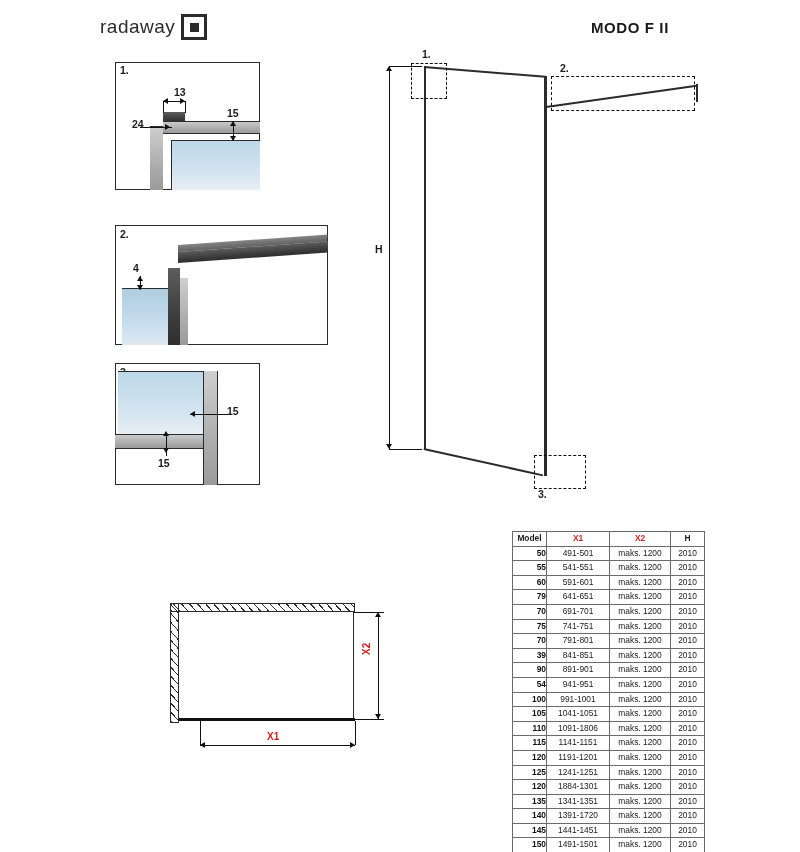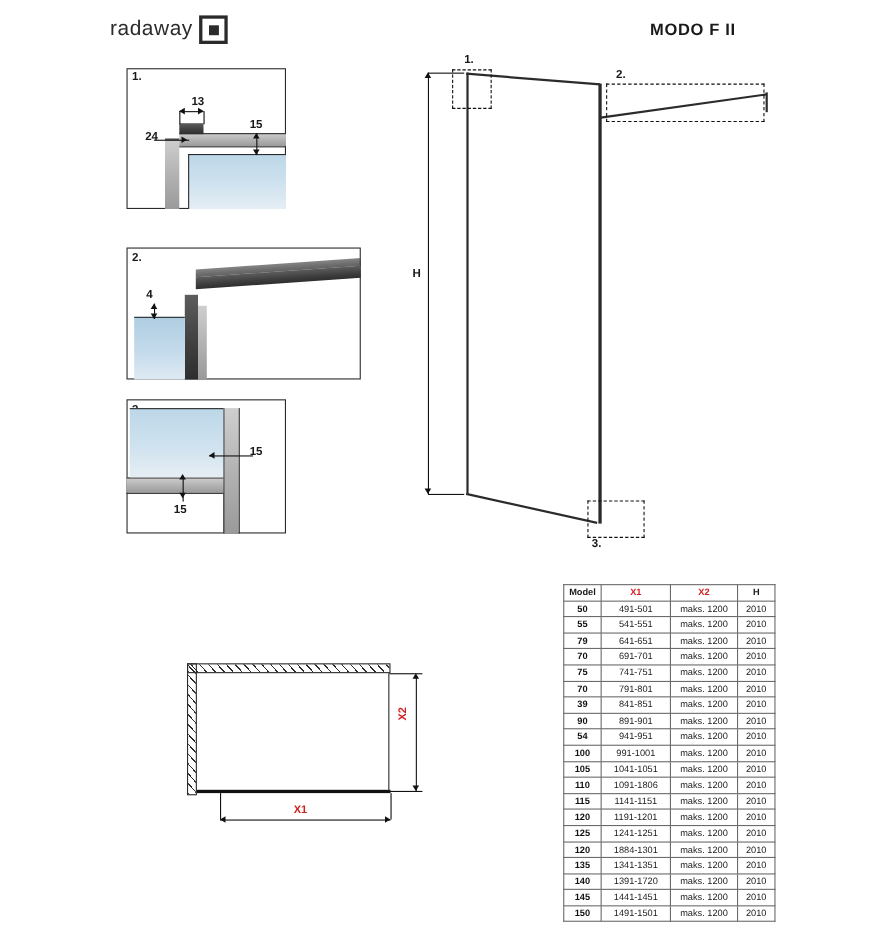--- a/index.html
+++ b/index.html
@@ -47,21 +47,21 @@
   #spec-table th,#spec-table td{
     border:1px solid #6b6b6b;text-align:center;padding:0;height:13.6px;
     font-weight:400;line-height:13.6px;
   }
   #spec-table thead th{font-weight:700;font-size:8.4px;}
   #spec-table .c0{width:33px;font-weight:700;}
   #spec-table .c1{width:62px;}
   #spec-table .c2{width:60px;}
   #spec-table .c3{width:33px;}
   #spec-table thead .hx{color:#d11f1f;}
-  #spec-table tbody .c0{color:#111;}
+  #spec-table tbody .c0{color:#111;text-align:right;}
 
   .hatch{
     background:repeating-linear-gradient(48deg,#2b2b2b 0 1px,transparent 1px 6px);
   }
   .t-red{color:#d11f1f;}
 </style>
 </head>
 <body>
 
 <div class="abs" id="logo">
@@ -222,20 +222,26 @@
         <td class="c2">maks. 1200</td>
         <td class="c3">2010</td>
       </tr>
       <tr>
         <td class="c0">55</td>
         <td class="c1">541-551</td>
         <td class="c2">maks. 1200</td>
         <td class="c3">2010</td>
       </tr>
       <tr>
+        <td class="c0">60</td>
+        <td class="c1">591-601</td>
+        <td class="c2">maks. 1200</td>
+        <td class="c3">2010</td>
+      </tr>
+      <tr>
         <td class="c0">79</td>
         <td class="c1">641-651</td>
         <td class="c2">maks. 1200</td>
         <td class="c3">2010</td>
       </tr>
       <tr>
         <td class="c0">70</td>
         <td class="c1">691-701</td>
         <td class="c2">maks. 1200</td>
         <td class="c3">2010</td>

